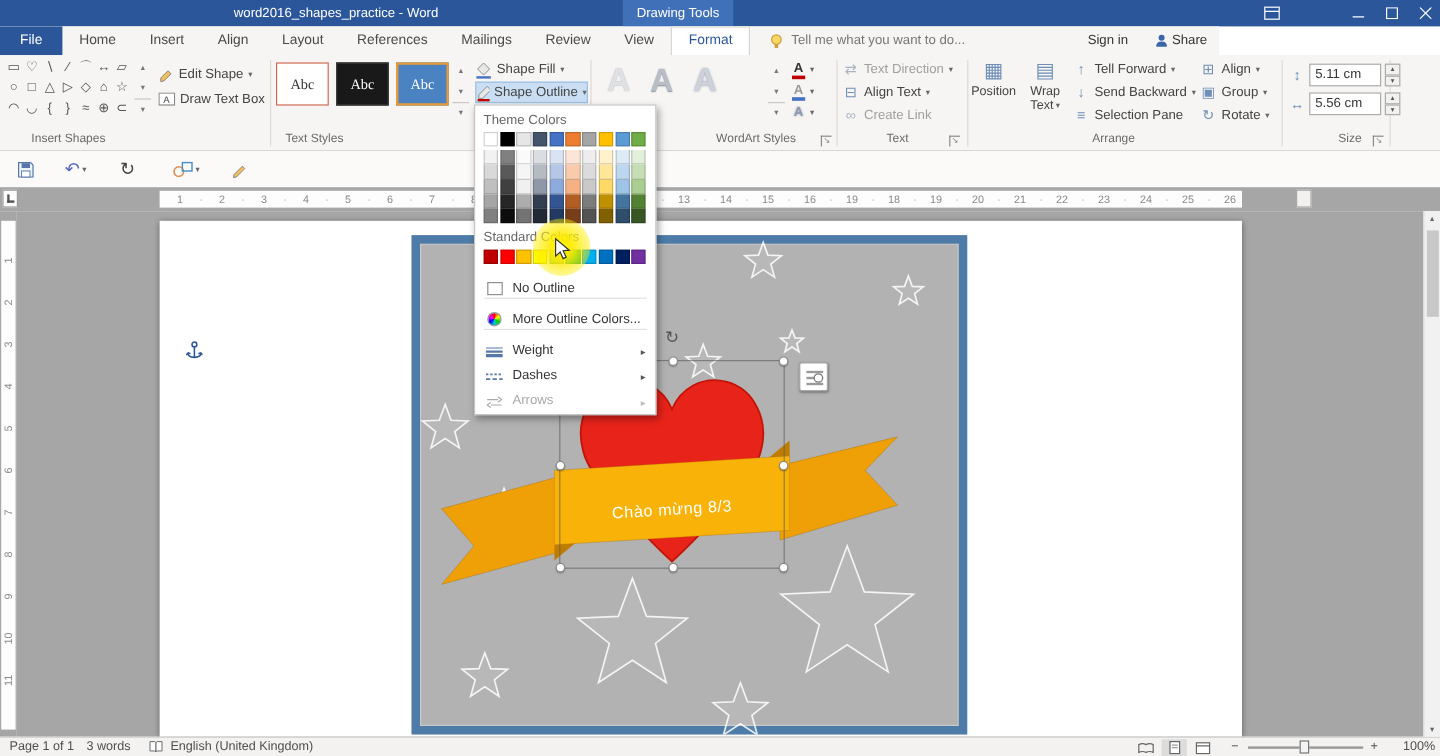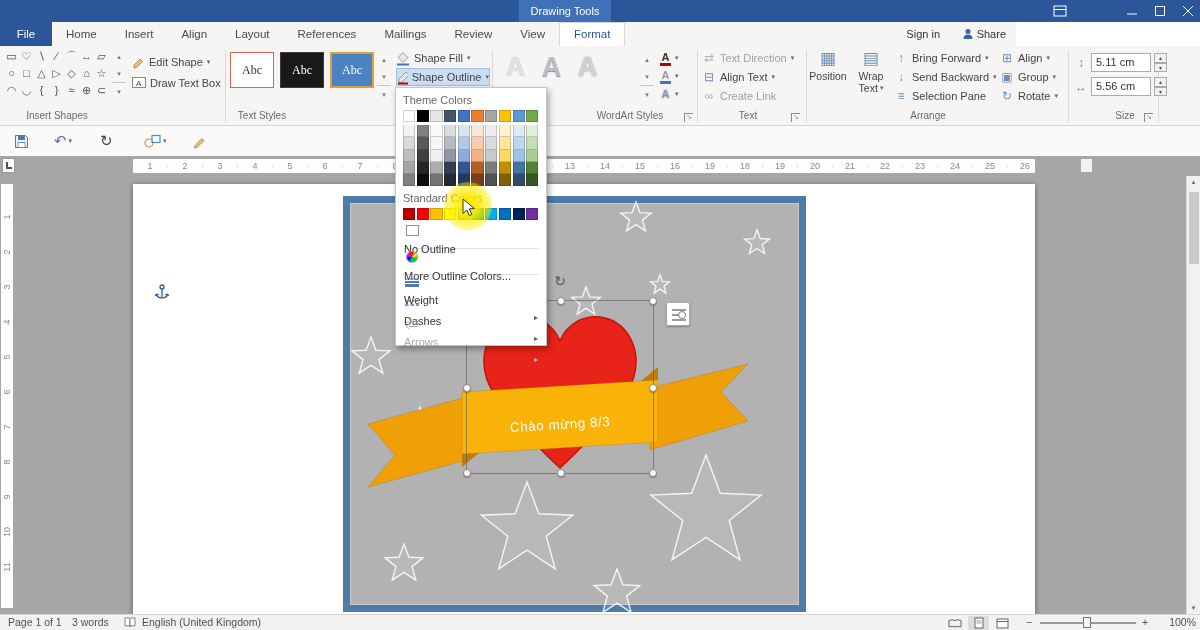--- a/index.html
+++ b/index.html
@@ -119,39 +119,40 @@
   
   #outline-menu { position:absolute; left:395px; top:87px; width:152px; background:#fff; border:1px solid #c6c6c6; box-shadow:2px 3px 6px rgba(0,0,0,0.35); padding:5px 7px 5px; z-index:80; }
   .menu-title { font-size:11px; color:#666; margin:1px 0 4px; }
   #theme-grid { display:flex; gap:1.5px; }
   .sw-col { display:flex; flex-direction:column; }
   .sw { width:12.2px; height:12.2px; border:1px solid rgba(0,0,0,0.18); }
   .sw.main { margin-bottom:3px; }
   .sw.var { border-top:none; }
   .sw-col .sw.var:first-of-type { border-top:1px solid rgba(0,0,0,0.18); }
   #standard-colors-row { display:flex; gap:1.5px; margin:3px 0 5px; }
-  .mi { display:flex; align-items:flex-start; height:21px; gap:7px; font-size:11px; color:#333; padding:0 1px;flex-direction:column; }
+  .mi { display:flex; align-items:flex-end; height:21px; gap:7px; font-size:11px; color:#333; padding:0 1px; }
   .mic { width:16px; display:flex; justify-content:center; }
   .mi .sub { margin-left:auto; font-size:8px; color:#555; }
   .msep { height:1px; background:#e2e2e2; margin:2px 0; }
   .noout-ic { width:13px; height:11px; background:#fff; border:1px solid #909090; }
   .wheel-ic { width:12px; height:12px; border-radius:50%; border:1px solid #999;
     background:conic-gradient(#f00,#ff0,#0c0,#0cc,#00f,#f0f,#f00); }
 
   
   #click-highlight { position:absolute; left:444px; top:182px; width:48px; height:48px; border-radius:50%; z-index:90; pointer-events:none;
     background:radial-gradient(circle, rgba(255,236,0,0.95) 25%, rgba(255,236,0,0.5) 62%, rgba(255,236,0,0) 100%); }
   #cursor { position:absolute; left:462px; top:198px; z-index:95; pointer-events:none; }
 </style>
 </head>
 <body>
 
 <div class="app">
 
   <div id="titlebar">
+    <div id="tb-title">word2016_shapes_practice - Word</div>
     <div id="context-tab">Drawing Tools</div>
     <div class="winbtn" id="ribbon-opts-btn">
       <svg width="14" height="12">
           <rect x="1" y="1" width="12" height="10" fill="none" stroke="#fff"></rect>
           <line x1="1" y1="4.5" x2="13" y2="4.5" stroke="#fff"></line>
         </svg>
     </div>
     <div class="winbtn" id="min-btn">
       <svg width="10" height="10">
           <line x1="0" y1="8" x2="10" y2="8" stroke="#fff"></line>
@@ -176,20 +177,27 @@
 
       <div class="tab">Home</div>
         <div class="tab">Insert</div>
         <div class="tab">Align</div>
         <div class="tab">Layout</div>
         <div class="tab">References</div>
         <div class="tab">Mailings</div>
         <div class="tab">Review</div>
         <div class="tab">View</div>
         <div class="tab active" id="format-tab">Format</div>
+      <div id="tellme">
+        <svg width="12" height="13">
+            <circle cx="6" cy="5" r="4" fill="#f8d860" stroke="#caa23c"></circle>
+            <rect x="4.5" y="9" width="3" height="3" rx="0.5" fill="#caa23c"></rect>
+          </svg>
+        <span>Tell me what you want to do...</span>
+      </div>
     </div>
     <div id="signin">Sign in</div>
     <div id="share">
       <svg width="10" height="12">
           <circle cx="5" cy="3.5" r="2.5" fill="#3a66a8"></circle>
           <path d="M0.5,11 Q0.5,6.5 5,6.5 Q9.5,6.5 9.5,11 Z" fill="#3a66a8"></path>
         </svg>
       <span>Share</span>
     </div>
   </div>
@@ -332,21 +340,21 @@
     <div id="wraptext-btn">
       <span class="bigicon">▤</span>
       <span>Wrap</span>
       <span style="display:flex;gap:2px;align-items:center">
           <span>Text</span>
           <span class="dd">▾</span>
         </span>
     </div>
     <div class="rib-btn-row" style="left:894px; top:3px;">
       <span class="icon-glyph">↑</span>
-      <span>Bring Forward</span>
+      <span>Tell Forward</span>
       <span class="dd">▾</span>
     </div>
     <div class="rib-btn-row" style="left:894px; top:22px;">
       <span class="icon-glyph">↓</span>
       <span>Send Backward</span>
       <span class="dd">▾</span>
     </div>
     <div class="rib-btn-row" style="left:894px; top:41px;">
       <span class="icon-glyph">≡</span>
       <span>Selection Pane</span>

